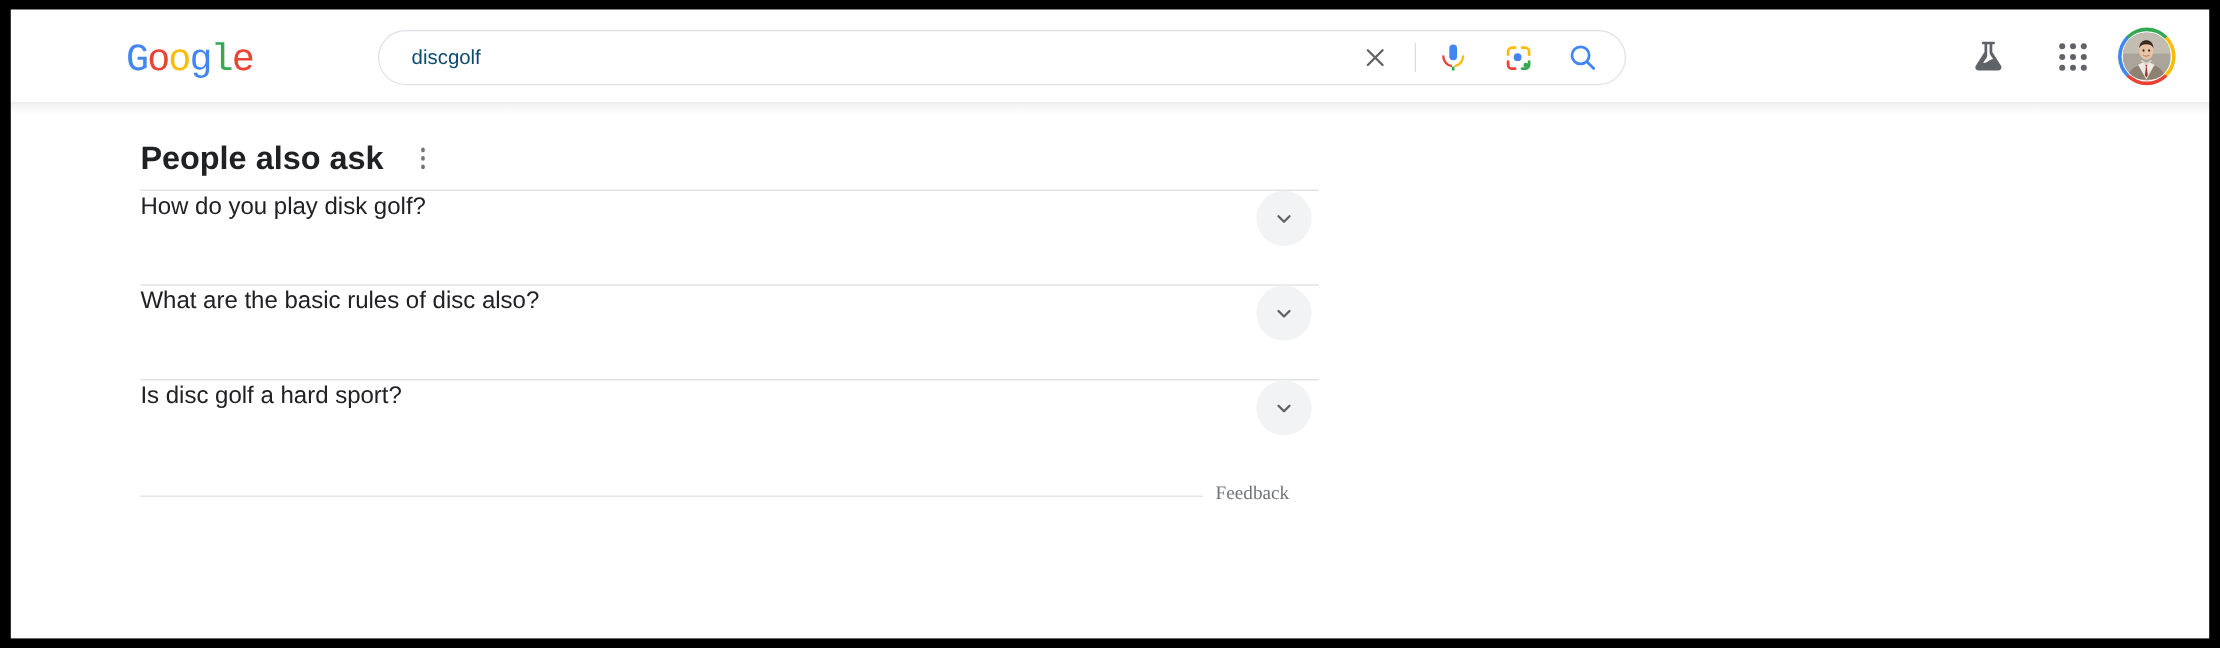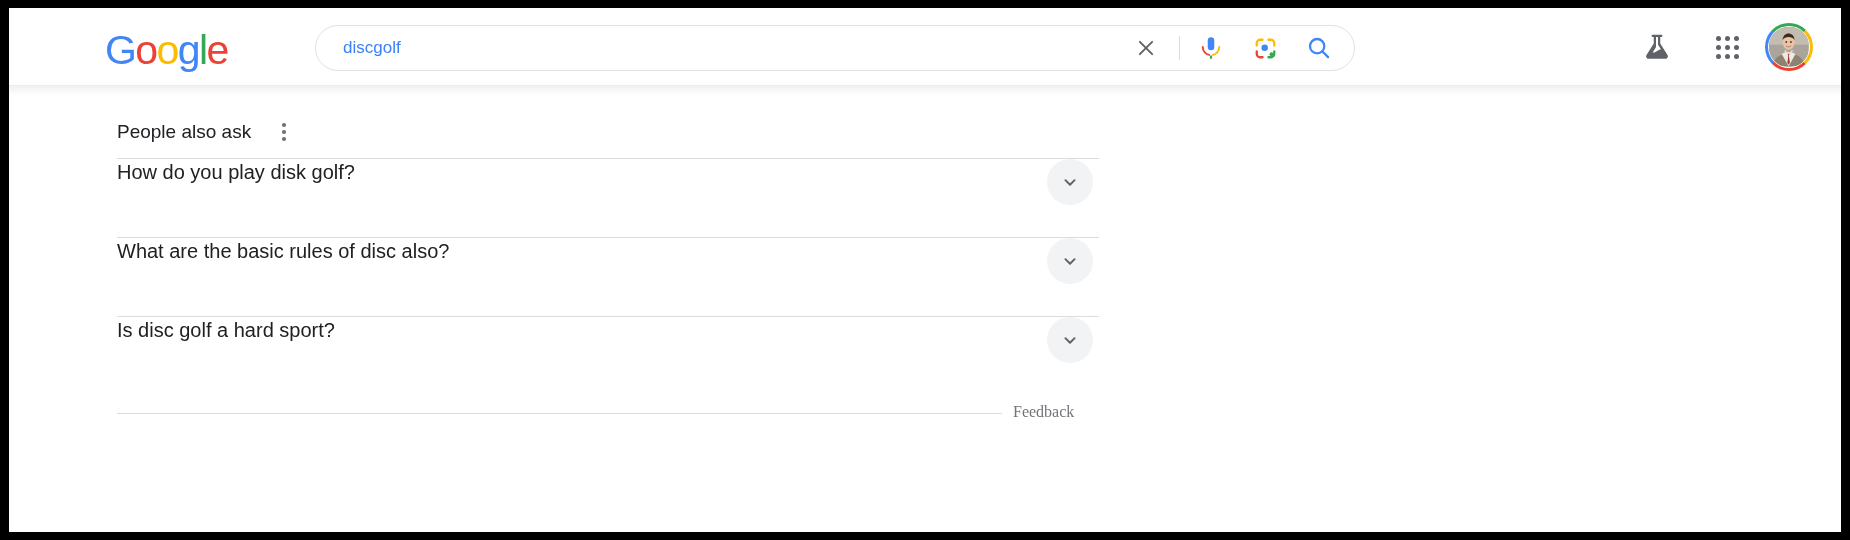--- a/index.html
+++ b/index.html
@@ -47,22 +47,22 @@
     height: 10px;
     background: linear-gradient(to bottom, rgba(0,0,0,0.055), rgba(0,0,0,0));
     pointer-events: none;
   }
 
   
   #logo {
     position: absolute;
     left: 96px;
     top: 21px;
-    font-family: Liberation Sans, sans-serif;
-    font-size: 41px;
+    font-family: Liberation Mono, monospace;
+    font-size: 32px;
     letter-spacing: -1.6px;
     line-height: 42px;
     white-space: nowrap;
     user-select: none;
   }
   #logo span { font-weight: 400; }
 
   
   #searchbox {
     position: absolute;
@@ -76,21 +76,21 @@
     display: flex;
     align-items: center;
   }
   #search-input {
     flex: 1;
     border: none;
     outline: none;
     background: transparent;
     font-family: "Liberation Sans", sans-serif;
     font-size: 17px;
-    color: #3b82f6;
+    color: #0c4a6e;
     padding-left: 27px;
     height: 100%;
   }
   .sb-btn {
     width: 46px;
     height: 46px;
     display: flex;
     align-items: center;
     justify-content: center;
     cursor: pointer;
@@ -190,22 +190,22 @@
   }
 
   #paa-heading-row {
     display: flex;
     align-items: center;
     height: 44px;
     margin-bottom: 4px;
   }
   #paa-title {
     font-family: "Liberation Sans", sans-serif;
-    font-size: 19px;
-    font-weight: 400;
+    font-size: 27px;
+    font-weight: 700;
     color: #202124;
     line-height: 34px;
     letter-spacing: 0px;
   }
   #paa-menu {
     margin-left: 20px;
     width: 26px;
     height: 30px;
     display: flex;
     flex-direction: column;

